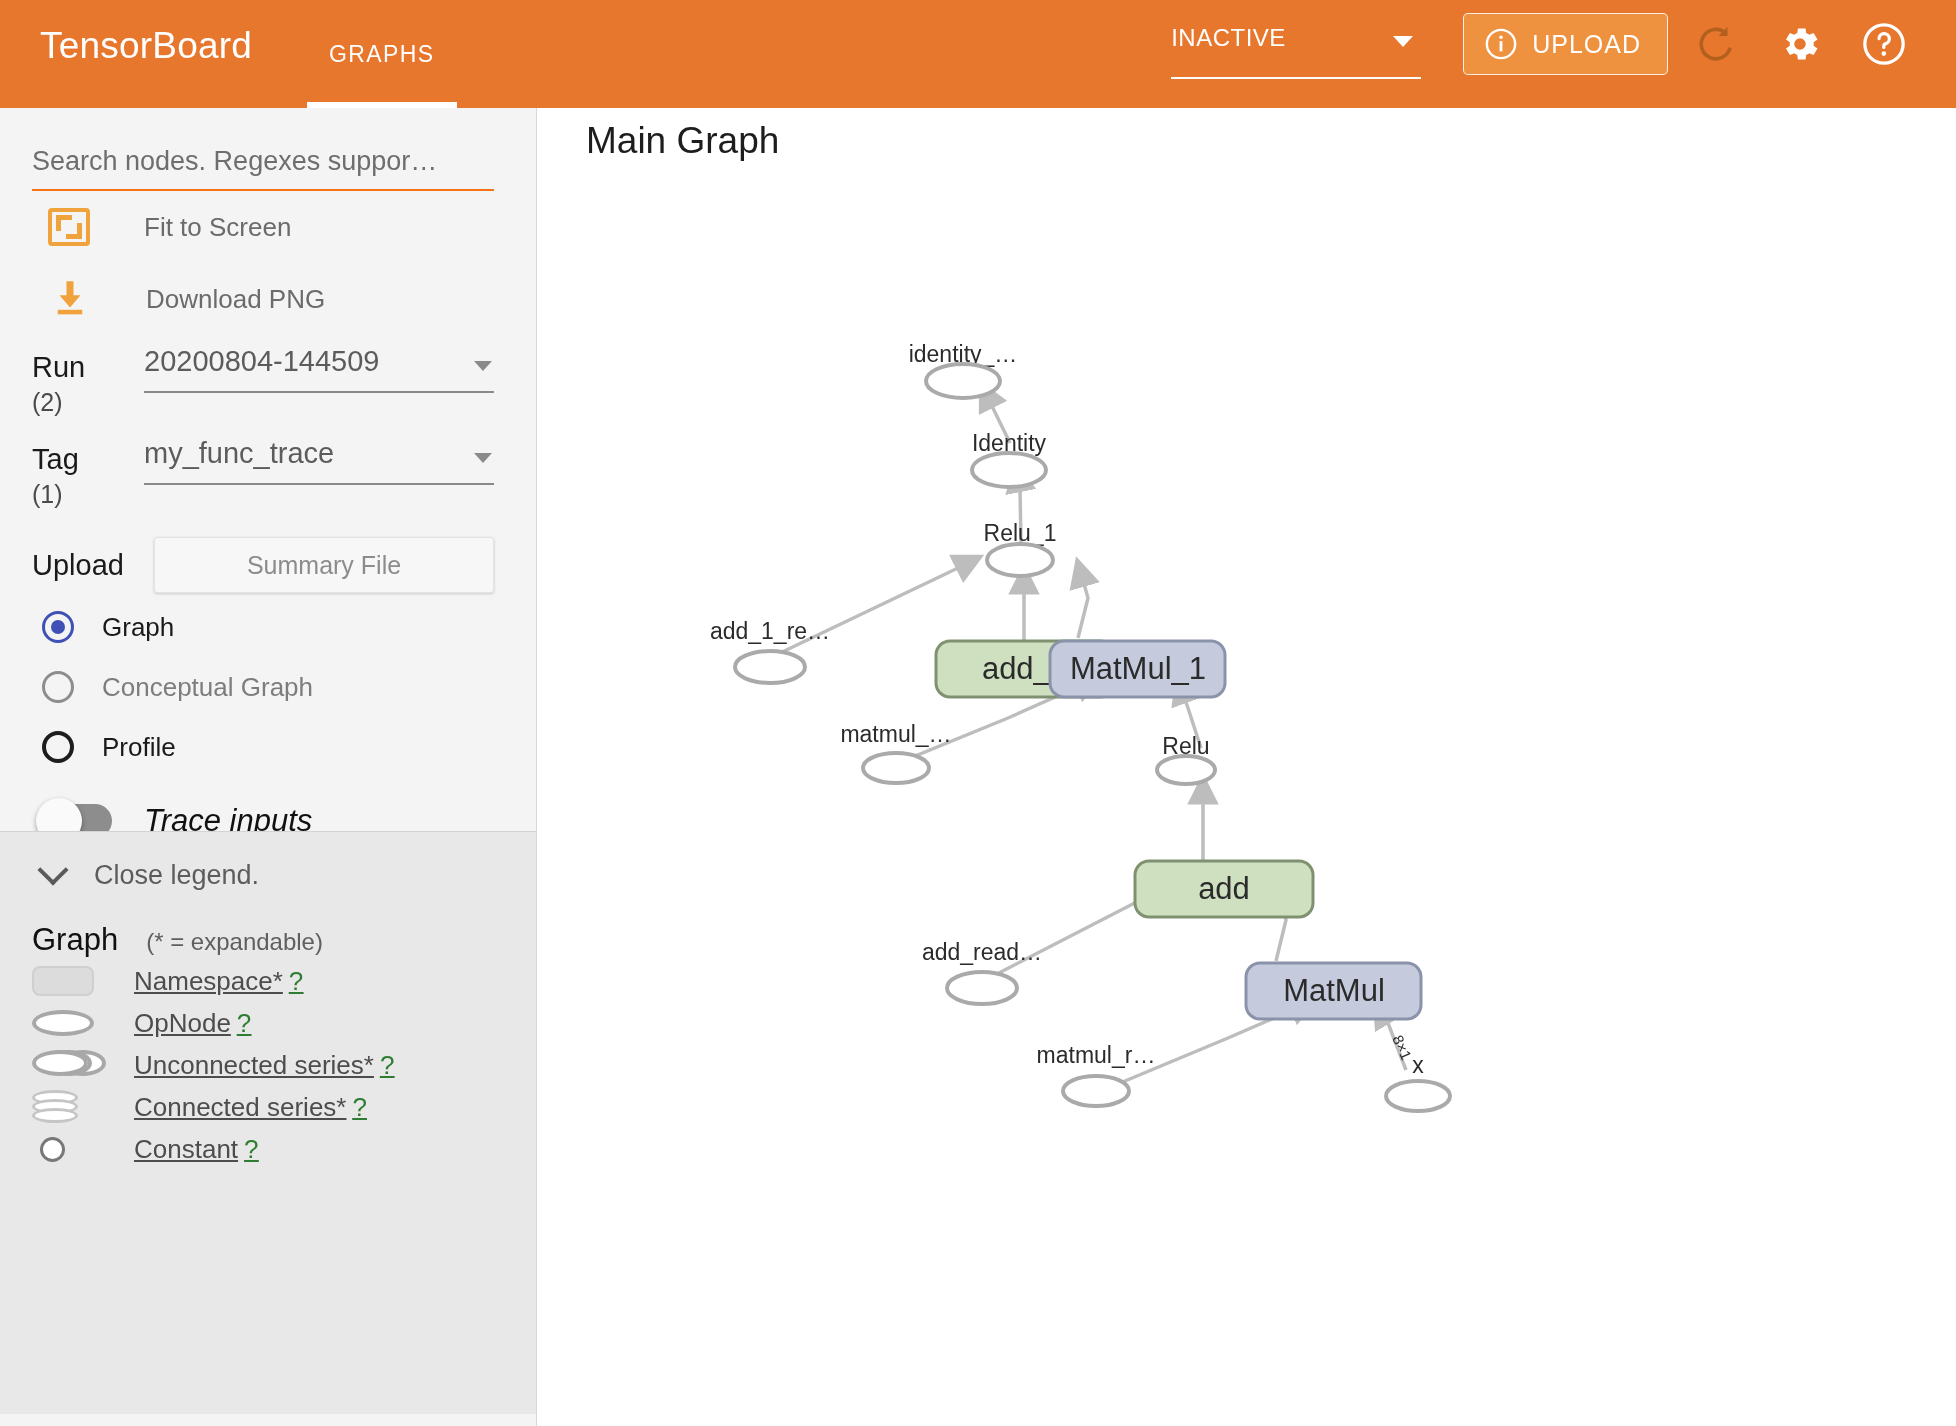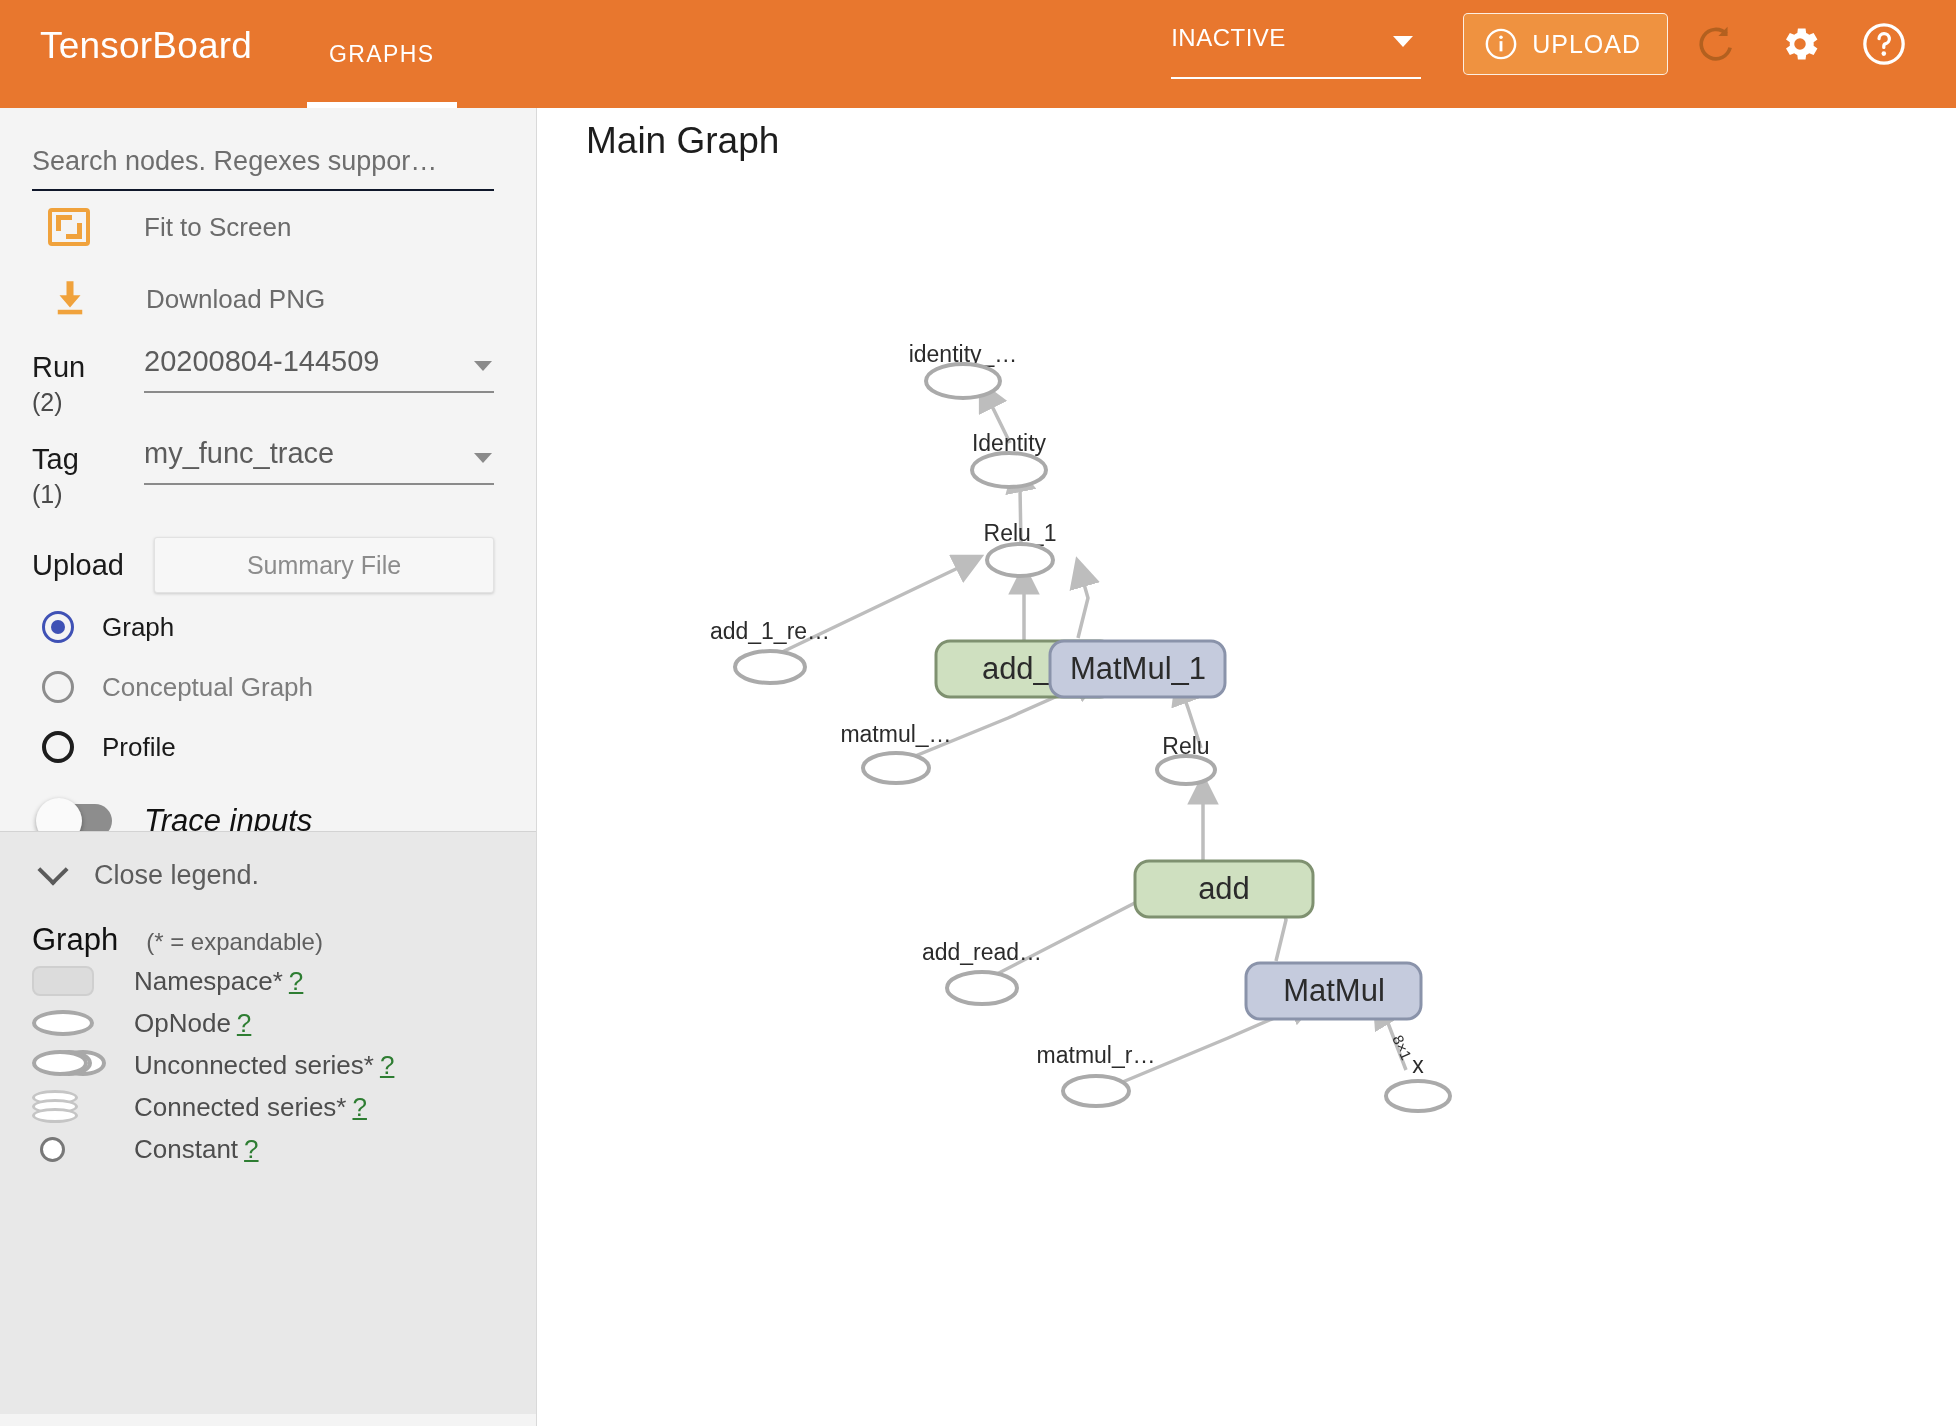--- a/index.html
+++ b/index.html
@@ -94,21 +94,21 @@
     position: absolute; left: 0; top: 108px;
     width: 537px; height: 1318px;
     background: #f4f4f4;
     border-right: 1px solid #d9d9d9;
     overflow: hidden;
   }
   #search-wrap { padding: 34px 42px 0 32px; }
   #search-input {
     width: 100%;
     border: none; outline: none; background: transparent;
-    border-bottom: 2px solid #0f172a;
+    border-bottom: 2px solid #f97316;
     font-family: "Liberation Sans", sans-serif;
     font-size: 27px;
     color: #555;
     padding: 4px 0 12px 0;
   }
   #search-input::placeholder { color: #6e6e6e; }
 
   .action-row {
     display: flex; align-items: center;
     padding: 0 48px;
@@ -258,21 +258,21 @@
     display:flex; align-items:baseline;
     padding: 0 32px; margin-top: 4px;
   }
   #legend-head .lh-title { font-size: 31px; color:#111; }
   #legend-head .lh-note { font-size: 24px; color:#5f5f5f; margin-left: 28px; }
   .legend-item {
     display:flex; align-items:center;
     padding: 0 32px; height: 38px; margin-top: 4px;
   }
   .legend-swatch { width: 80px; flex:none; display:flex; align-items:center; }
-  .legend-text { font-size: 26px; color:#4d4d4d; margin-left: 22px; }
+  .legend-text { font-size: 26px; color:#4d4d4d; margin-left: 22px; text-decoration: underline; }
   .legend-text .q {
     color:#2e7d32; text-decoration: underline; margin-left: 6px; cursor: pointer;
   }
   .sw-namespace {
     width: 62px; height: 30px; border-radius: 8px;
     background: #dcdcdc; border: 2px solid #cfcfcf;
   }
   .sw-ellipse {
     width: 62px; height: 26px; border-radius: 50%;
     background: #ffffff; border: 4px solid #a8a8a8;

